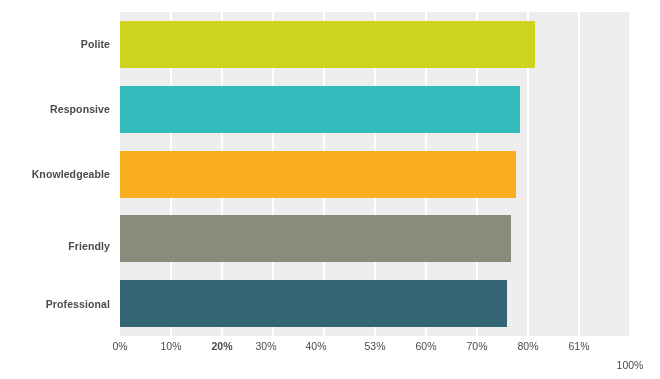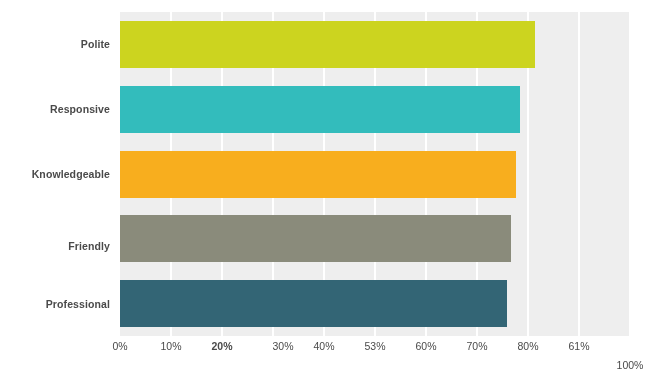--- a/index.html
+++ b/index.html
@@ -113,22 +113,22 @@
         <div class="bar" title="Knowledgeable 77.6%" style="top: 138.5px; width: 395.76px; background: rgb(248, 174, 30);"></div>
         <div class="bar" title="Friendly 76.7%" style="top: 203.3px; width: 391.17px; background: rgb(138, 139, 123);"></div>
         <div class="bar" title="Professional 75.9%" style="top: 268.1px; width: 387.09px; background: rgb(51, 101, 117);"></div>
       </div>
   </div>
 
   <div id="value-axis">
       <div class="tick-label" style="left: 0px; color: rgb(74, 74, 74);">0%</div>
       <div class="tick-label" style="left: 51px; color: rgb(74, 74, 74);">10%</div>
       <div class="tick-label" style="left: 102px; color: rgb(74, 74, 74); font-weight: bold;">20%</div>
-      <div class="tick-label" style="left: 163px; color: rgb(74, 74, 74);">30%</div>
-      <div class="tick-label" style="left: 204px; color: rgb(74, 74, 74); text-align: right;">40%</div>
+      <div class="tick-label" style="left: 146px; color: rgb(74, 74, 74);">30%</div>
+      <div class="tick-label" style="left: 196px; color: rgb(74, 74, 74); text-align: right;">40%</div>
       <div class="tick-label" style="left: 255px; color: rgb(74, 74, 74);">53%</div>
       <div class="tick-label" style="left: 306px; color: rgb(74, 74, 74);">60%</div>
       <div class="tick-label" style="left: 357px; color: rgb(74, 74, 74);">70%</div>
       <div class="tick-label" style="left: 408px; color: rgb(74, 74, 74);">80%</div>
       <div class="tick-label" style="left: 459px; color: rgb(74, 74, 74);">61%</div>
       <div class="tick-label" style="left: 510px; color: rgb(74, 74, 74); margin-top: 19px;">100%</div>
     </div>
 
 </div>
 

